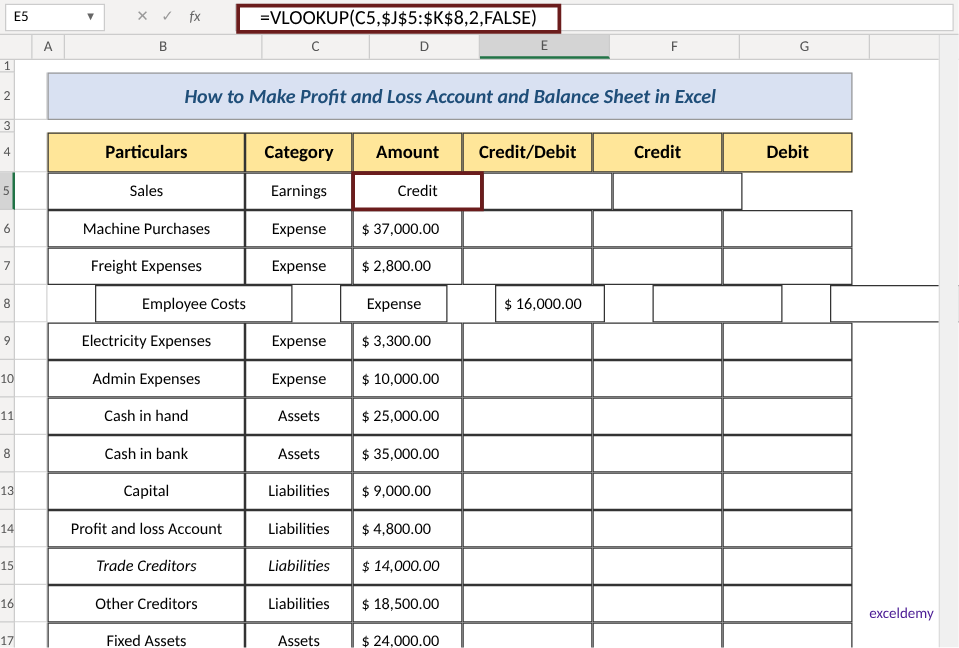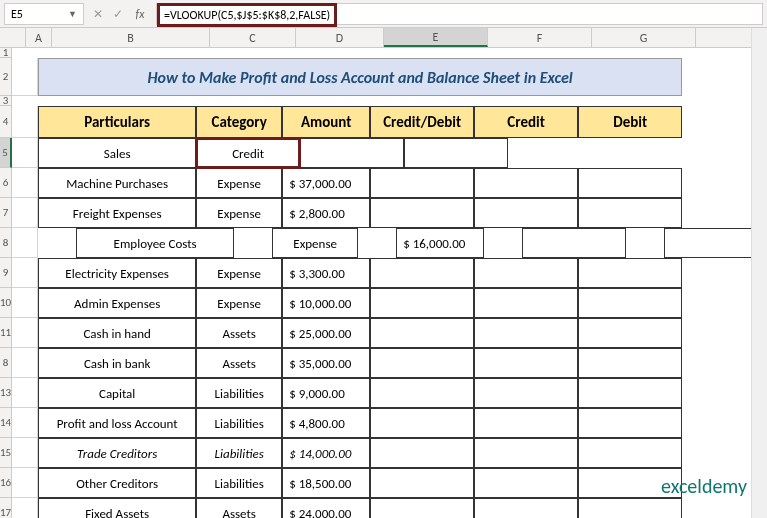--- a/index.html
+++ b/index.html
@@ -1,45 +1,45 @@
 <!DOCTYPE html>
 <html><head>
 <meta charset="utf-8">
 <style>
 *{box-sizing:border-box;margin:0;padding:0;font-family:Calibri,Arial,sans-serif}
 body{background:#fff;width:767px;height:518px;overflow:hidden;position:relative}
-.top-bar{height:28px;display:flex;align-items:center;border-bottom:1px solid #ccc;background:#f3f2f1;padding:0 4px;gap:6px}
+.top-bar{height:28px;display:flex;align-items:center;border-bottom:1px solid #ccc;background:#f3f2f1;padding:0 4px;gap:22px}
 .name-box{width:80px;height:22px;background:#fff;border:1px solid #ccc;font-size:12px;padding:2px 6px;display:flex;align-items:center;justify-content:space-between}
 .name-box span.dd{color:#666;font-size:9px}
 .fx-icons{display:flex;gap:4px;align-items:center;color:#999;font-size:12px}
 .fx-icons span{width:16px;text-align:center}
 .fx-label{font-style:italic;color:#666;font-size:12px;margin:0 2px}
 .formula-bar{flex:1;height:22px;background:#fff;border:1px solid #ccc;font-size:12px;padding:2px 6px;display:flex;align-items:center;position:relative}
-.formula-highlight{position:absolute;left:0;top:-1px;height:24px;border:3px solid #6b1c1c;padding:0 4px;display:flex;align-items:center;font-size:12px}
+.formula-highlight{position:absolute;left:0;top:-1px;height:24px;border:3px solid #6b1c1c;padding:0 16px;display:flex;align-items:center;font-size:16px}
 .grid-area{position:relative}
 .col-headers{display:flex;height:20px;background:#f3f2f1;border-bottom:1px solid #ccc}
 .corner{width:26px;border-right:1px solid #ccc}
 .ch{border-right:1px solid #ccc;text-align:center;font-size:12px;color:#555;display:flex;align-items:center;justify-content:center}
 .ch.active{background:#d4d4d4;border-bottom:2px solid #217346}
 .grid-body{display:flex}
 .row-headers{width:26px;background:#f3f2f1}
 .rh{height:24px;border-bottom:1px solid #ccc;border-right:1px solid #ccc;text-align:center;font-size:11px;color:#555;display:flex;align-items:center;justify-content:center}
 .rh.tall{height:38px}
 .rh.active{background:#d4d4d4;border-right:2px solid #217346}
 .cells{position:relative}
 .row{display:flex;height:24px}
 .row.tall{height:38px}
 .c{border-right:1px solid #d4d4d4;border-bottom:1px solid #d4d4d4;font-size:13px;display:flex;align-items:center;padding:0 4px;background:#fff}
 .title-cell{background:#d9e1f2;color:#1f4e79;font-weight:bold;font-style:italic;font-size:16px;justify-content:center;border:1px solid #999}
 .header-cell{background:#ffe699;font-weight:bold;font-size:15px;justify-content:center;border:1px solid #333!important}
 .data{border:1px solid #333!important;justify-content:center;font-size:13px}
 .amount{justify-content:flex-start;padding-left:6px}
 .selected{outline:3px solid #6b1c1c;outline-offset:-2px;z-index:5;position:relative}
 .empty-row .c{border:none;background:#fff}
-.watermark{position:absolute;right:20px;bottom:20px;color:#0f766e;font-size:20px;z-index:1;pointer-events:none}
+.watermark{position:absolute;right:20px;bottom:20px;color:#4c1d95;font-size:12px;z-index:1;pointer-events:none}
 .wA{width:26px}.wB{width:158px}.wC{width:86px}.wD{width:88px}.wE{width:104px}.wF{width:104px}.wG{width:104px}
 .scroll-hint{position:absolute;right:0;top:28px;bottom:0;width:16px;background:#f0f0f0;border-left:1px solid #ddd}
 </style>
 </head>
 <body>
 
 <div class="top-bar">
   <div class="name-box">
     <span>E5</span>
     <span class="dd">▼</span>
@@ -118,20 +118,21 @@
         <div class="c wC header-cell">Category</div>
         <div class="c wD header-cell">Amount</div>
         <div class="c wE header-cell">Credit/Debit</div>
         <div class="c wF header-cell">Credit</div>
         <div class="c wG header-cell">Debit</div>
       </div>
       <div id="data-rows">
           <div class="row" style="height: 30px;">
             <div class="c wA"></div>
             <div class="c wB data">Sales</div>
+            <div class="c wC data">Earnings</div>
             <div class="c wE data selected">Credit</div>
             <div class="c wF data"></div>
             <div class="c wG data"></div>
           </div>
           <div class="row" style="height: 30px;">
             <div class="c wA"></div>
             <div class="c wB data">Machine Purchases</div>
             <div class="c wC data">Expense</div>
             <div class="c wD data amount">$ 37,000.00</div>
             <div class="c wE data"></div>

